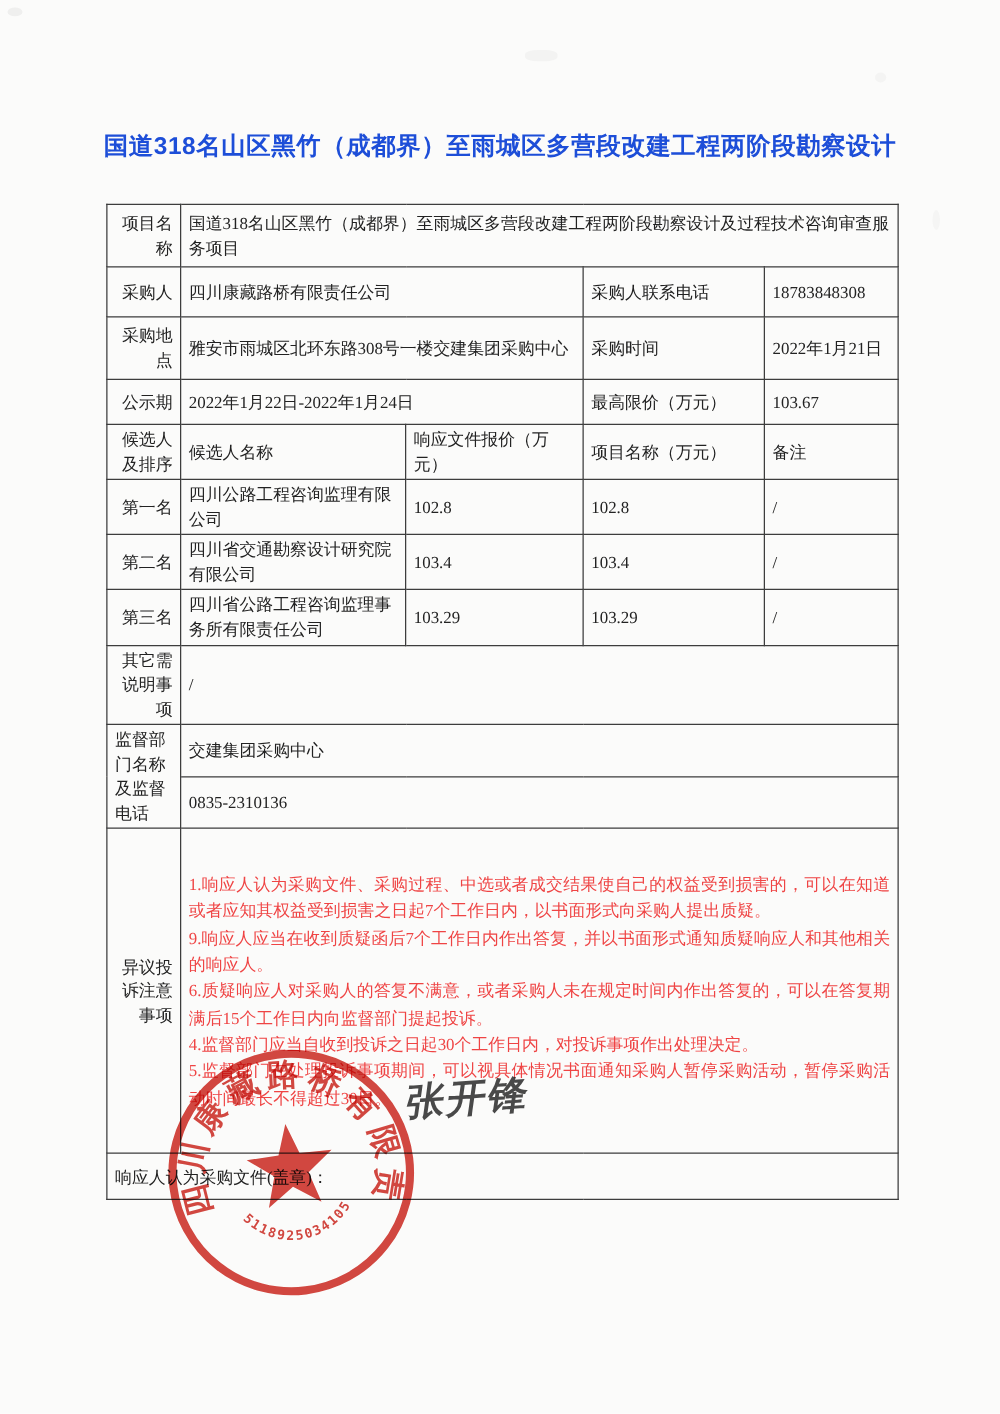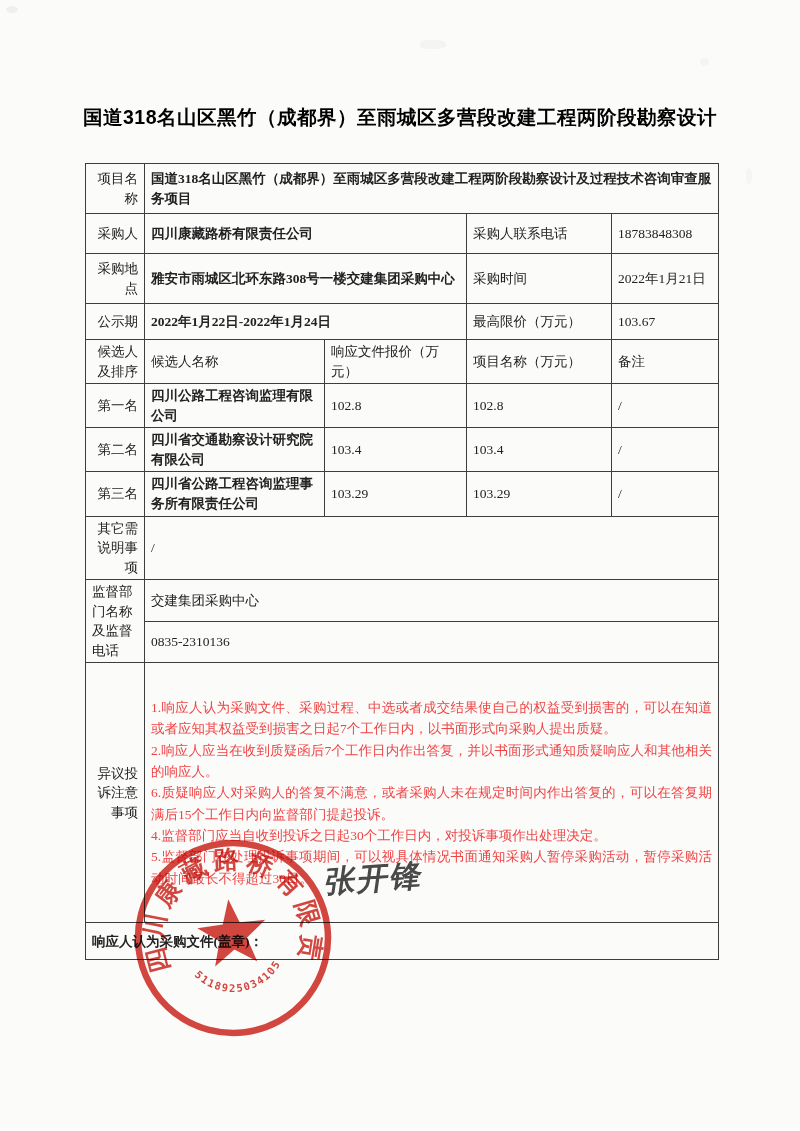--- a/index.html
+++ b/index.html
@@ -5,36 +5,36 @@
   html,body{margin:0;padding:0;}
   body{
     width:800px;height:1131px;position:relative;overflow:hidden;
     background:#fbfbfa;
     font-family:"Liberation Serif","DejaVu Serif",serif;
     color:#1f1f1f;
   }
   .page-title{
     position:absolute;left:60px;top:104px;width:680px;
     text-align:center;font-family:"Liberation Sans","DejaVu Sans",sans-serif;
-    font-weight:bold;font-size:19.5px;line-height:26px;color:#000000;
+    font-weight:bold;font-size:19.5px;line-height:26px;color:#1d4ed8;
     letter-spacing:.5px;
   }
   table.doc{
     position:absolute;left:85px;top:163px;width:633px;
     border-collapse:collapse;table-layout:fixed;
     font-size:13.5px;color:#222;
   }
   table.doc td{
     border:1.4px solid #3d3d3d;
     padding:2px 6px;vertical-align:middle;
     line-height:1.45;word-break:break-all;
   }
   td.lbl{text-align:right;padding-left:5px;padding-right:2px;}
   td.ctr{text-align:left;}
-  td.val{text-align:left;padding-left:8px;font-weight:bold;}
+  td.val{text-align:left;padding-left:8px;}
   .r1{height:50px}.r2{height:40px}.r3{height:50px}.r4{height:36px}
   .r5{height:40px}.r6{height:38px}.r7{height:38px}.r8{height:40px}
   .r9{height:40px}.r10{height:36px}.r11{height:36px}.r12{height:260px}
   .r13{height:37px}
   td.objection-cell{vertical-align:middle;padding:10px 10px 10px 8px;}
   .obj-item{font-size:13.5px;line-height:1.58;color:#ef4444;text-align:justify;}
   .sig-cell{position:relative;}
   .signature{
     position:absolute;left:325px;top:858px;z-index:30;
     font-size:31px;font-weight:bold;color:#2b2b2b;
@@ -132,21 +132,21 @@
       <td class="lbl ctr" rowspan="2">监督部门名称及监督电话</td>
       <td class="ctr" colspan="4">交建集团采购中心</td>
     </tr>
     <tr class="r11">
       <td class="ctr" colspan="4">0835-2310136</td>
     </tr>
     <tr class="r12">
       <td class="lbl">异议投诉注意事项</td>
       <td class="objection-cell" colspan="4">
         <div class="obj-item">1.响应人认为采购文件、采购过程、中选或者成交结果使自己的权益受到损害的，可以在知道或者应知其权益受到损害之日起7个工作日内，以书面形式向采购人提出质疑。</div>
-        <div class="obj-item">2.响应人应当在收到质疑函后7个工作日内作出答复，并以书面形式通知质疑响应人和其他相关的响应人。</div>
+        <div class="obj-item">9.响应人应当在收到质疑函后7个工作日内作出答复，并以书面形式通知质疑响应人和其他相关的响应人。</div>
         <div class="obj-item">6.质疑响应人对采购人的答复不满意，或者采购人未在规定时间内作出答复的，可以在答复期满后15个工作日内向监督部门提起投诉。</div>
         <div class="obj-item">4.监督部门应当自收到投诉之日起30个工作日内，对投诉事项作出处理决定。</div>
         <div class="obj-item">5.监督部门在处理投诉事项期间，可以视具体情况书面通知采购人暂停采购活动，暂停采购活动时间最长不得超过30日。</div>
       </td>
     </tr>
     <tr class="r13">
       <td class="val sig-cell" colspan="5">响应人认为采购文件(盖章)：</td>
     </tr>
   </tbody>
 </table>

